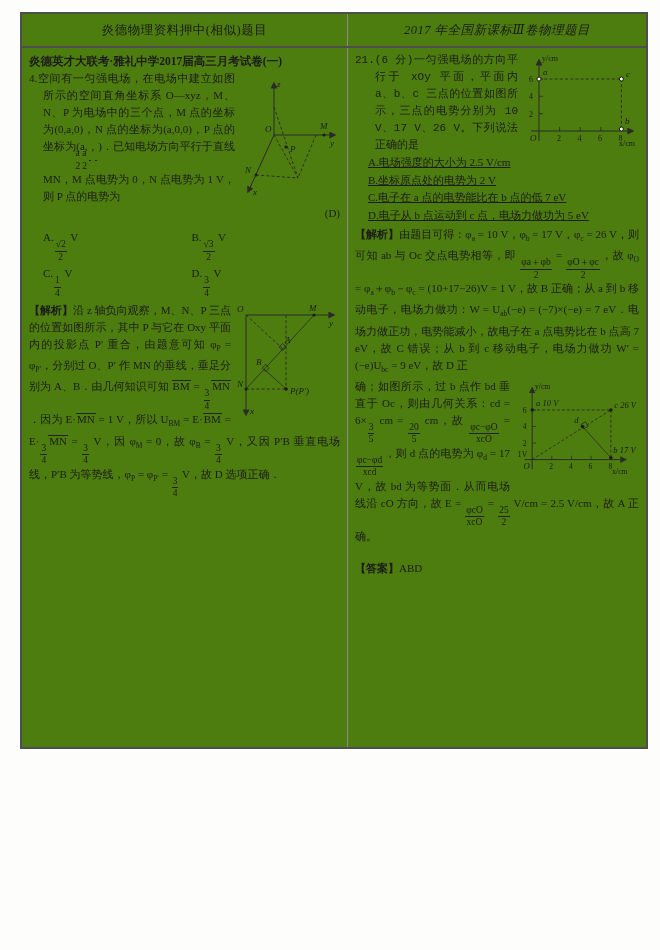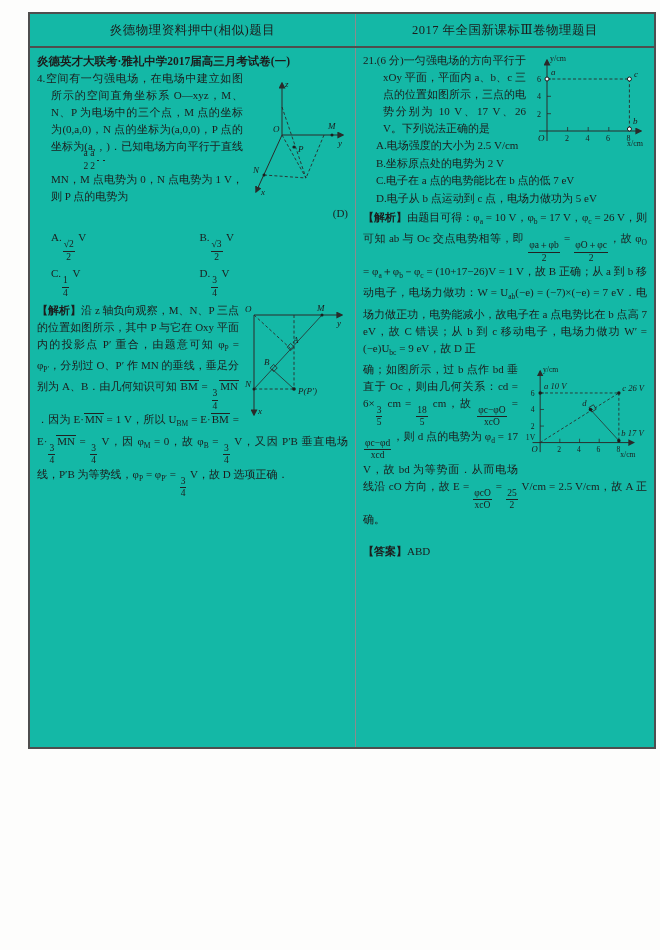--- a/index.html
+++ b/index.html
@@ -4,44 +4,44 @@
 <style>
   html,body{margin:0;padding:0;}
   body{
     width:660px;height:950px;position:relative;
     background:#fdfdfc;
     font-family:"Liberation Serif","DejaVu Serif",serif;
     color:#1c1c1c;
     -webkit-font-smoothing:antialiased;
   }
   .sheet{
-    position:absolute;left:28px;top:12px;width:624px;
-    border:2px solid #4e4e4e;background:#14b8a6;
+    position:absolute;left:20px;top:12px;width:624px;
+    border:2px solid #4e4e4e;background:#4d7c0f;
   }
   .hdr{display:flex;border-bottom:2px solid #4e4e4e;}
   .hdr-cell{
     box-sizing:border-box;text-align:center;
     padding:8px 2px 7px 2px;font-size:12.5px;letter-spacing:.5px;
   }
   .hdr-left{width:326px;border-right:1.5px solid #8b8b8b;}
-  .hdr-right{flex:1;}
+  .hdr-right{flex:1;font-style:italic;}
   .cols{display:flex;height:699px;}
   .col{box-sizing:border-box;padding:4px 7px 4px 7px;overflow:hidden;
        font-size:11px;line-height:17px;text-align:justify;}
   .col-left{width:326px;border-right:1.5px solid #8b8b8b;}
   .col-right{flex:1;}
   p{margin:0;}
   .exam-title{font-weight:bold;font-size:11.5px;line-height:18px;text-align:left;}
   .hang{padding-left:14px;text-indent:-14px;}
-  .hang21{padding-left:20px;text-indent:-20px;}
+  .hang21{padding-left:20px;text-indent:-20px;font-family:Liberation Mono, monospace;}
   .figR{float:right;margin:1px 0 2px 5px;}
   .dmark{float:right;}
   .opts4{display:grid;grid-template-columns:1fr 1fr;margin:4px 0 4px 14px;}
   .opt{line-height:22px;}
-  .optline{padding-left:13px;line-height:17.5px;}
+  .optline{padding-left:13px;line-height:17.5px;text-decoration:underline;}
   .ana{margin-top:2px;}
   .blab{font-weight:bold;}
   .ansline{margin-top:15px;}
   
   .fr{display:inline-flex;flex-direction:column;align-items:center;
       vertical-align:-6px;line-height:1;font-size:9.5px;margin:0 1px;}
   .fr .n{border-bottom:1px solid #222;padding:0 1px 1px 1px;}
   .fr .d{padding-top:1px;}
   .ov{display:inline-block;border-top:1px solid #222;line-height:1.08;padding:0 1px;}
   sub{font-size:7.5px;}
@@ -266,21 +266,21 @@
               <text class="it" x="104" y="28">c 26 V</text>
               <text class="it" x="103" y="75">b 17 V</text>
               <text class="it" x="62" y="44">d</text>
               <text class="tk" x="3" y="79">1V</text>
             </svg>
           </span>
           <p>确；如图所示，过 b 点作 bd 垂直于 Oc，则由几何关系：cd = 6×<span class="fr">
                 <span class="n">3</span>
                 <span class="d">5</span>
               </span> cm = <span class="fr">
-                <span class="n">18</span>
+                <span class="n">20</span>
                 <span class="d">5</span>
               </span> cm，故 <span class="fr">
                 <span class="n">φc−φO</span>
                 <span class="d">xcO</span>
               </span> = <span class="fr">
                 <span class="n">φc−φd</span>
                 <span class="d">xcd</span>
               </span>，则 d 点的电势为 φ<sub>d</sub> = 17 V，故 bd 为等势面．从而电场线沿 cO 方向，故 E = <span class="fr">
                 <span class="n">φcO</span>
                 <span class="d">xcO</span>

